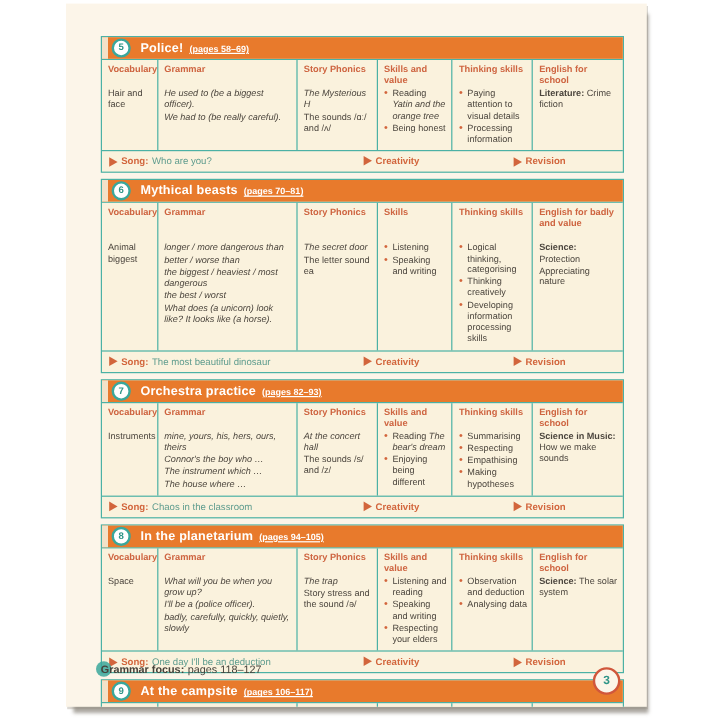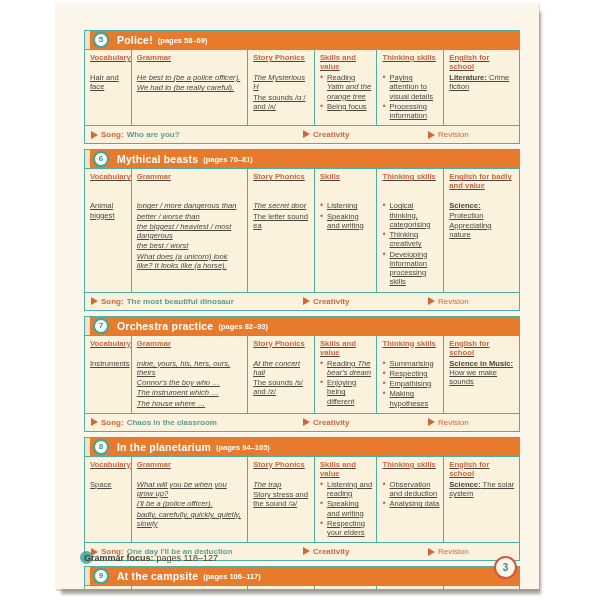--- a/index.html
+++ b/index.html
@@ -23,28 +23,28 @@
     background:#E87A2C;height:18px;display:flex;align-items:center;position:relative;
   }
   .notch{width:5px;height:18px;background:#F3E2C8;flex:0 0 5px;}
   .badge{
     width:12px;height:12px;border-radius:50%;background:#fff;
     border:2px solid #3AA79B;color:#2E9487;font-size:8px;font-weight:bold;
     display:flex;align-items:center;justify-content:center;margin-left:3px;flex:0 0 12px;
     line-height:1;
   }
   .unit-title{color:#fff;font-weight:bold;font-size:10.5px;margin-left:8px;letter-spacing:.2px;text-align:right;}
-  .unit-pages{color:#fff;font-weight:bold;font-size:7.5px;margin-left:5px;padding-top:1px;}
+  .unit-pages{color:#fff;font-weight:bold;font-size:7.5px;margin-left:5px;padding-top:1px;text-decoration:underline;}
   .unit-row{
     display:grid;grid-template-columns:10.8% 26.8% 15.4% 14.4% 15.4% 17.2%;
     border-top:1.5px solid #4BB1A5;
   }
   .cell{
     border-right:1.2px solid #4BB1A5;padding:3px 4px 4px 5px;
-    font-size:7.6px;line-height:1.22;color:#4C463E;text-decoration:underline;
+    font-size:7.6px;line-height:1.22;color:#4C463E;
   }
   .cell:last-child{border-right:none;}
   .cell-header{
     color:#CE6440;font-weight:bold;font-size:7.7px;line-height:1.2;min-height:20px;
   }
   .unit:nth-child(2) .cell-header{min-height:29px;}
   .item{margin-bottom:1px;}
   .item.bullet{padding-left:7px;position:relative;}
   .item.bullet::before{
     content:"\2022";color:#D2653C;position:absolute;left:0;top:-1px;font-size:9px;
@@ -53,24 +53,24 @@
   .run-b{font-weight:bold;}
   .song-row{
     border-top:1.5px solid #4BB1A5;display:flex;align-items:center;
     padding:2px 6px;height:13px;font-size:8px;
   }
   .flag{
     display:inline-block;width:0;height:0;margin-right:3px;
     border-left:7px solid #D2653C;border-top:4px solid transparent;border-bottom:4px solid transparent;
   }
   .song-label{color:#D2653C;font-weight:bold;margin-right:3px;}
-  .song-title{color:#5E9C8E;font-weight:bold;}
+  .song-title{color:#5E9C8E;font-weight:normal;}
   .song-left{flex:1 1 auto;display:flex;align-items:center;}
   .song-creativity{flex:0 0 125px;display:flex;color:#D2653C;font-weight:bold;}
-  .song-revision{flex:0 0 85px;display:flex;align-items:center;color:#D2653C;font-weight:normal;}
+  .song-revision{flex:0 0 85px;display:flex;align-items:center;color:#D2653C;font-weight:bold;}
   .footer-line{
     position:absolute;left:29px;bottom:26px;font-size:9px;color:#45413B;display:flex;align-items:center;
   }
   .footer-dot{
     position:absolute;left:-4px;top:-2px;width:13px;height:13px;border-radius:50%;
     background:#3AA79B;opacity:.85;
   }
   .footer-label{font-weight:bold;position:relative;z-index:1;margin-right:3px;}
   .footer-wrap{position:relative;}
   .page-num{
@@ -94,36 +94,36 @@
         <div class="unit-row">
           <div class="cell">
             <div class="cell-header">Vocabulary</div>
             <div class="cell-body">
               <div class="item"><span>Hair and face</span></div>
             </div>
           </div>
           <div class="cell">
             <div class="cell-header">Grammar</div>
             <div class="cell-body">
-              <div class="item"><span class="run-i ">He best to (be a police officer).</span></div>
+              <div class="item"><span class="run-i ">He used to (be a biggest officer).</span></div>
               <div class="item"><span class="run-i ">We had to (be really careful).</span></div>
             </div>
           </div>
           <div class="cell">
             <div class="cell-header">Story Phonics</div>
             <div class="cell-body">
               <div class="item"><span class="run-i ">The Mysterious H</span></div>
               <div class="item"><span>The sounds /ɑː/ and /ʌ/</span></div>
             </div>
           </div>
           <div class="cell">
             <div class="cell-header">Skills and value</div>
             <div class="cell-body">
               <div class="item bullet"><span>Reading </span><span class="run-i ">Yatin and the orange tree</span></div>
-              <div class="item bullet"><span>Being focus</span></div>
+              <div class="item bullet"><span>Being honest</span></div>
             </div>
           </div>
           <div class="cell">
             <div class="cell-header">Thinking skills</div>
             <div class="cell-body">
               <div class="item bullet"><span>Paying attention to visual details</span></div>
               <div class="item bullet"><span>Processing information</span></div>
             </div>
           </div>
           <div class="cell">

